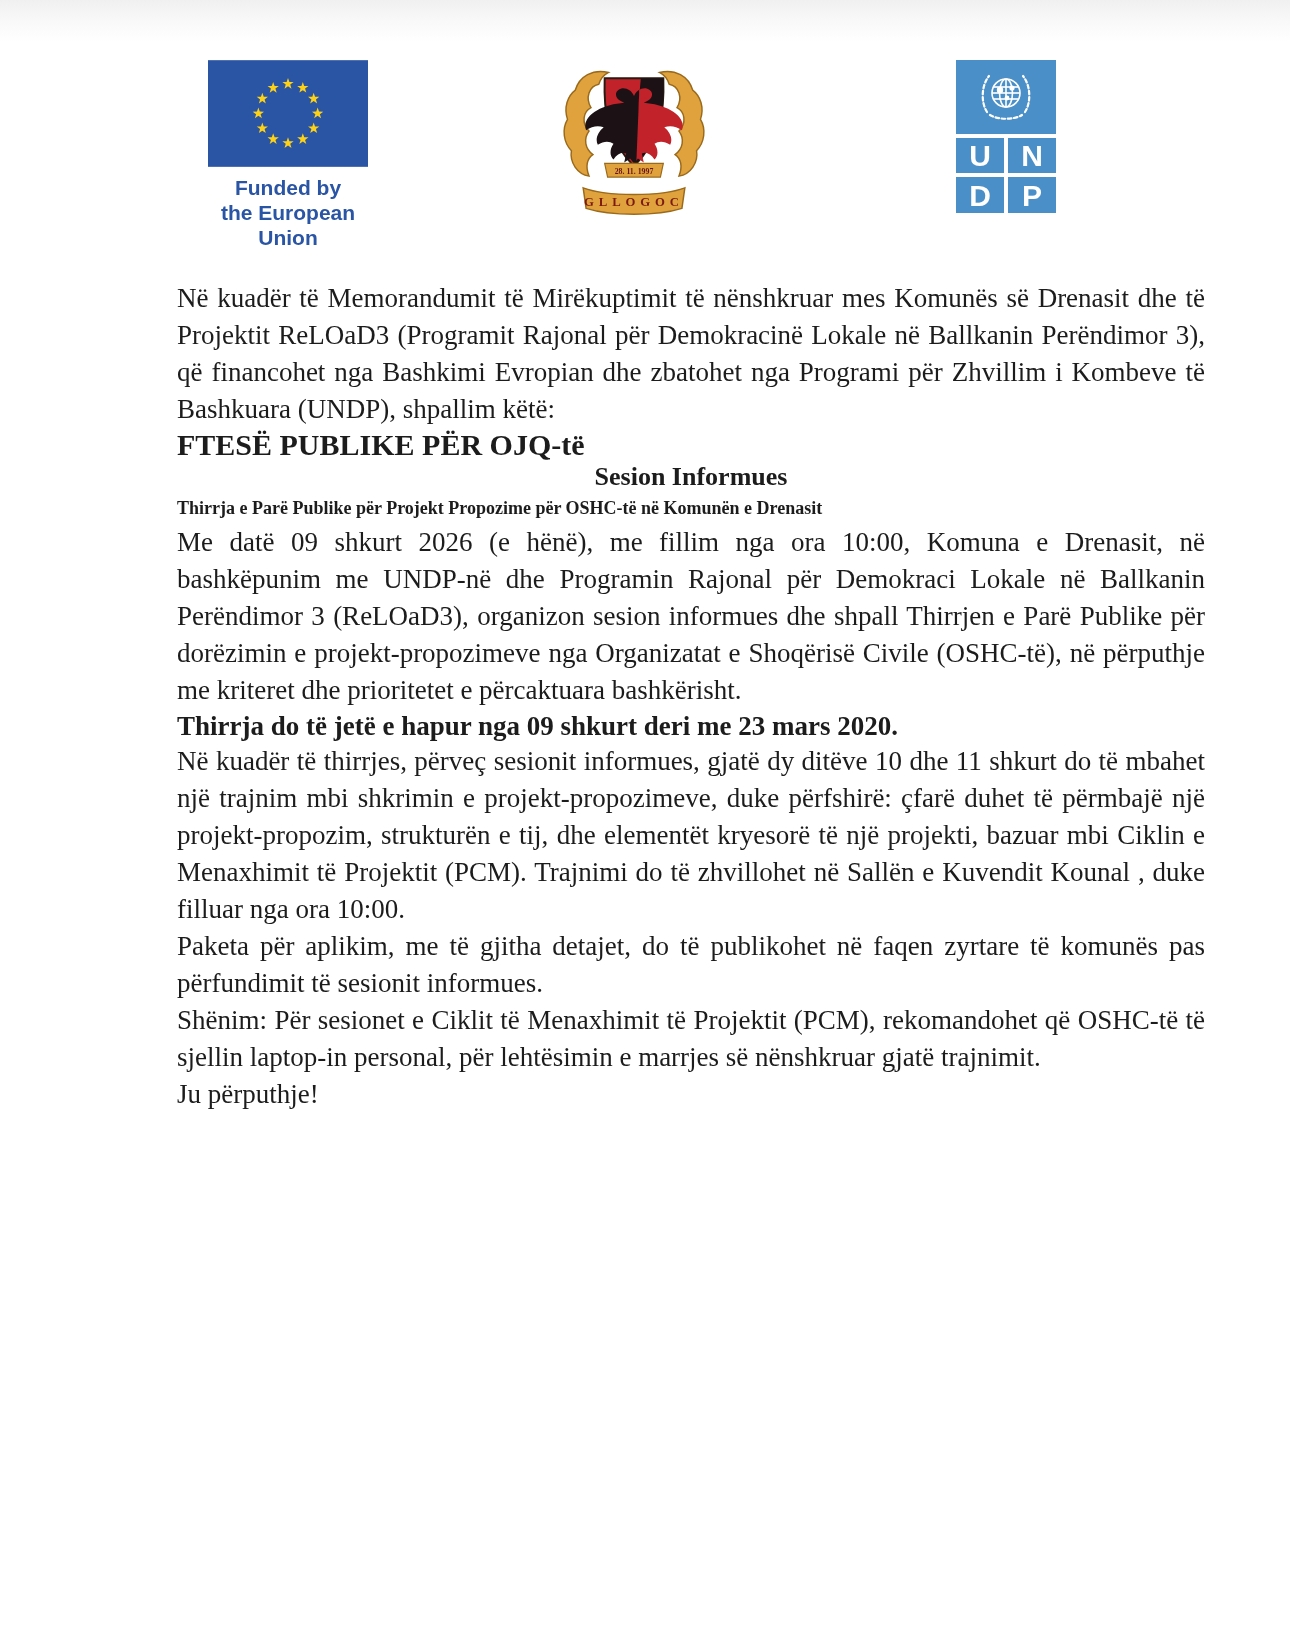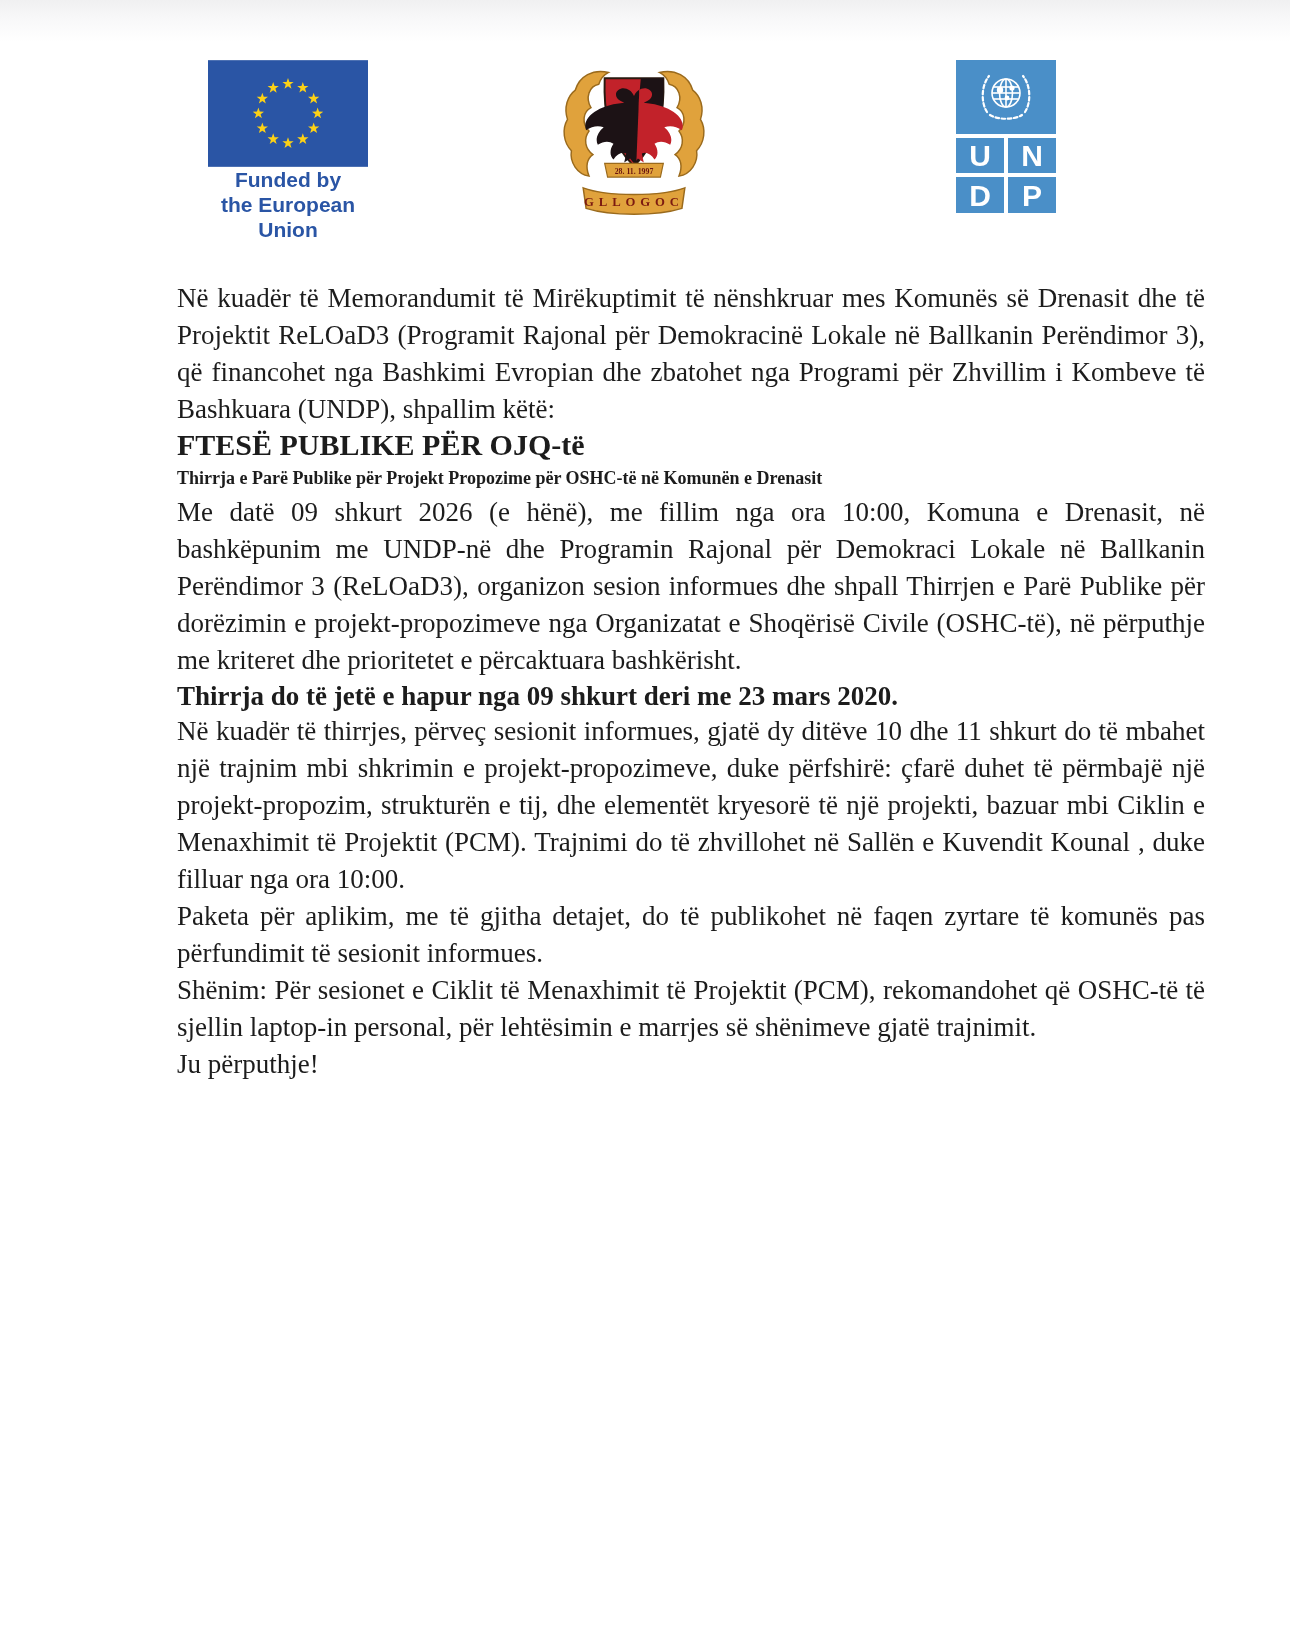--- a/index.html
+++ b/index.html
@@ -13,20 +13,21 @@
     color:#1a1a1a;
   }
   .top-shade{
     position:absolute;top:0;left:0;width:100%;height:42px;
     background:linear-gradient(180deg,#f0f0f1 0%,#f8f8f9 45%,#ffffff 100%);
   }
   
   .logo-eu{position:absolute;left:190px;top:60px;width:196px;text-align:center;}
   .logo-eu svg{display:block;margin:0 auto;}
   .eu-caption{
+    margin-top:8px;
     font-family:"Liberation Sans","DejaVu Sans",sans-serif;
     font-weight:bold;font-size:21px;line-height:25px;color:#2a55a5;
   }
   .logo-emblem{position:absolute;left:546px;top:52px;width:176px;height:168px;}
   .logo-undp{position:absolute;left:956px;top:60px;width:100px;height:153px;}
   
   .doc{
     position:absolute;left:133px;top:280px;width:1028px;
     font-size:27px;line-height:37px;color:#1c1c1c;margin-left:44px;
   }
@@ -145,28 +146,29 @@
         <text x="76" y="146">P</text>
       </g>
     </svg>
   </div>
 
   <div class="doc">
     <p class="intro p-just">Në kuadër të Memorandumit të Mirëkuptimit të nënshkruar mes Komunës së Drenasit dhe të Projektit ReLOaD3 (Programit Rajonal për Demokracinë Lokale në Ballkanin Perëndimor 3), që financohet nga Bashkimi Evropian dhe zbatohet nga Programi për Zhvillim i Kombeve të Bashkuara (UNDP), shpallim këtë:</p>
 
     <p class="title">FTESË PUBLIKE PËR OJQ-të</p>
 
+    <p class="subtitle">Sesion Informues</p>
 
     <p class="call-heading">Thirrja e Parë Publike për Projekt Propozime për OSHC-të në Komunën e Drenasit</p>
 
     <p class="para p-just">Me datë 09 shkurt 2026 (e hënë), me fillim nga ora 10:00, Komuna e Drenasit, në bashkëpunim me UNDP-në dhe Programin Rajonal për Demokraci Lokale në Ballkanin Perëndimor 3 (ReLOaD3), organizon sesion informues dhe shpall Thirrjen e Parë Publike për dorëzimin e projekt-propozimeve nga Organizatat e Shoqërisë Civile (OSHC-të), në përputhje me kriteret dhe prioritetet e përcaktuara bashkërisht.</p>
 
     <p class="open-period">Thirrja do të jetë e hapur nga 09 shkurt deri me 23 mars 2020.</p>
 
     <p class="para p-just">Në kuadër të thirrjes, përveç sesionit informues, gjatë dy ditëve 10 dhe 11 shkurt do të mbahet një trajnim mbi shkrimin e projekt-propozimeve, duke përfshirë: çfarë duhet të përmbajë një projekt-propozim, strukturën e tij, dhe elementët kryesorë të një projekti, bazuar mbi Ciklin e Menaxhimit të Projektit (PCM). Trajnimi do të zhvillohet në Sallën e Kuvendit Kounal , duke filluar nga ora 10:00.</p>
 
     <p class="para p-just">Paketa për aplikim, me të gjitha detajet, do të publikohet në faqen zyrtare të komunës pas përfundimit të sesionit informues.</p>
 
-    <p class="para p-just">Shënim: Për sesionet e Ciklit të Menaxhimit të Projektit (PCM), rekomandohet që OSHC-të të sjellin laptop-in personal, për lehtësimin e marrjes së shënimeve gjatë trajnimit.</p>
+    <p class="para p-just">Shënim: Për sesionet e Ciklit të Menaxhimit të Projektit (PCM), rekomandohet që OSHC-të të sjellin laptop-in personal, për lehtësimin e marrjes së nënshkruar gjatë trajnimit.</p>
 
     <p class="closing">Ju përputhje!</p>
   </div>
 </div>
 
 </body></html>

